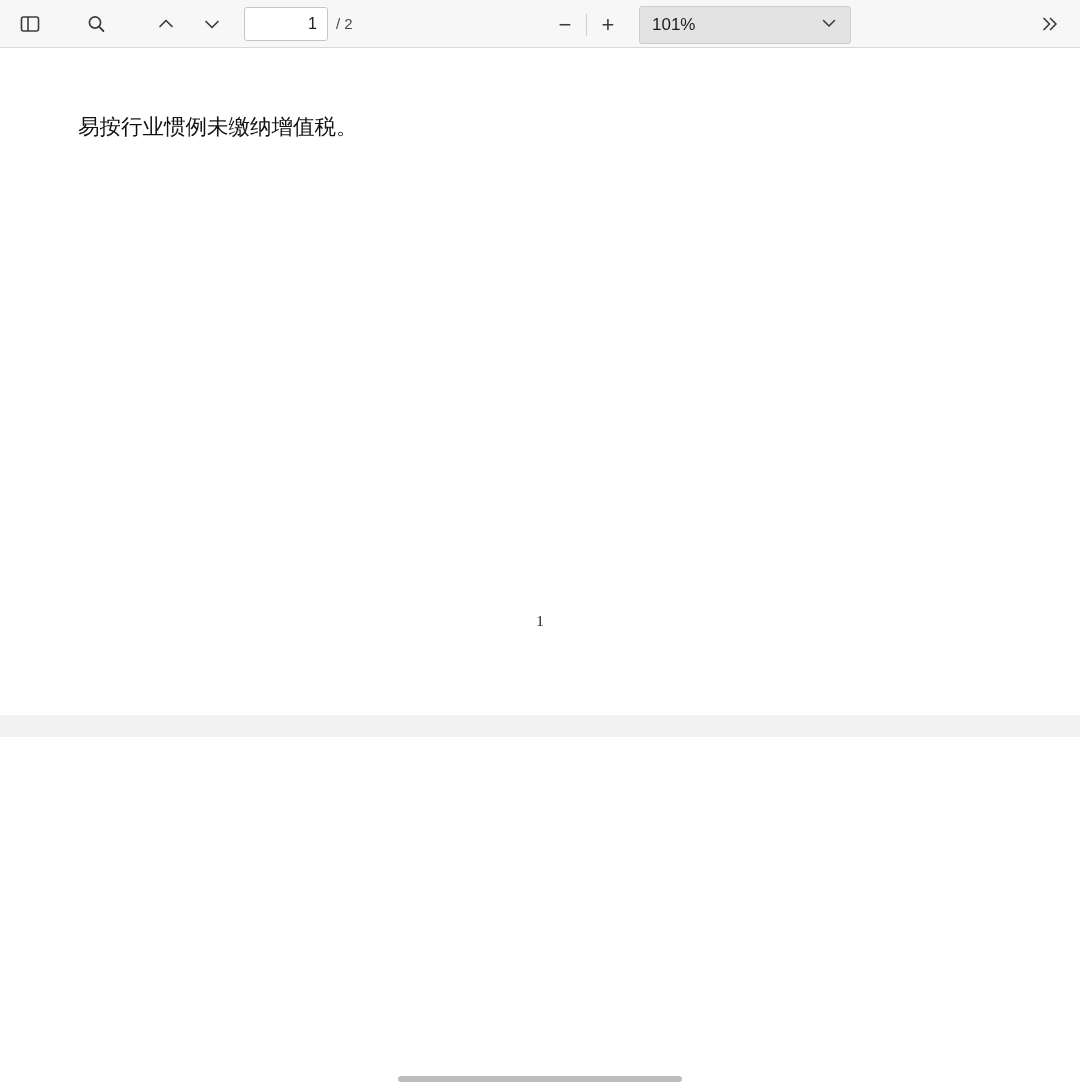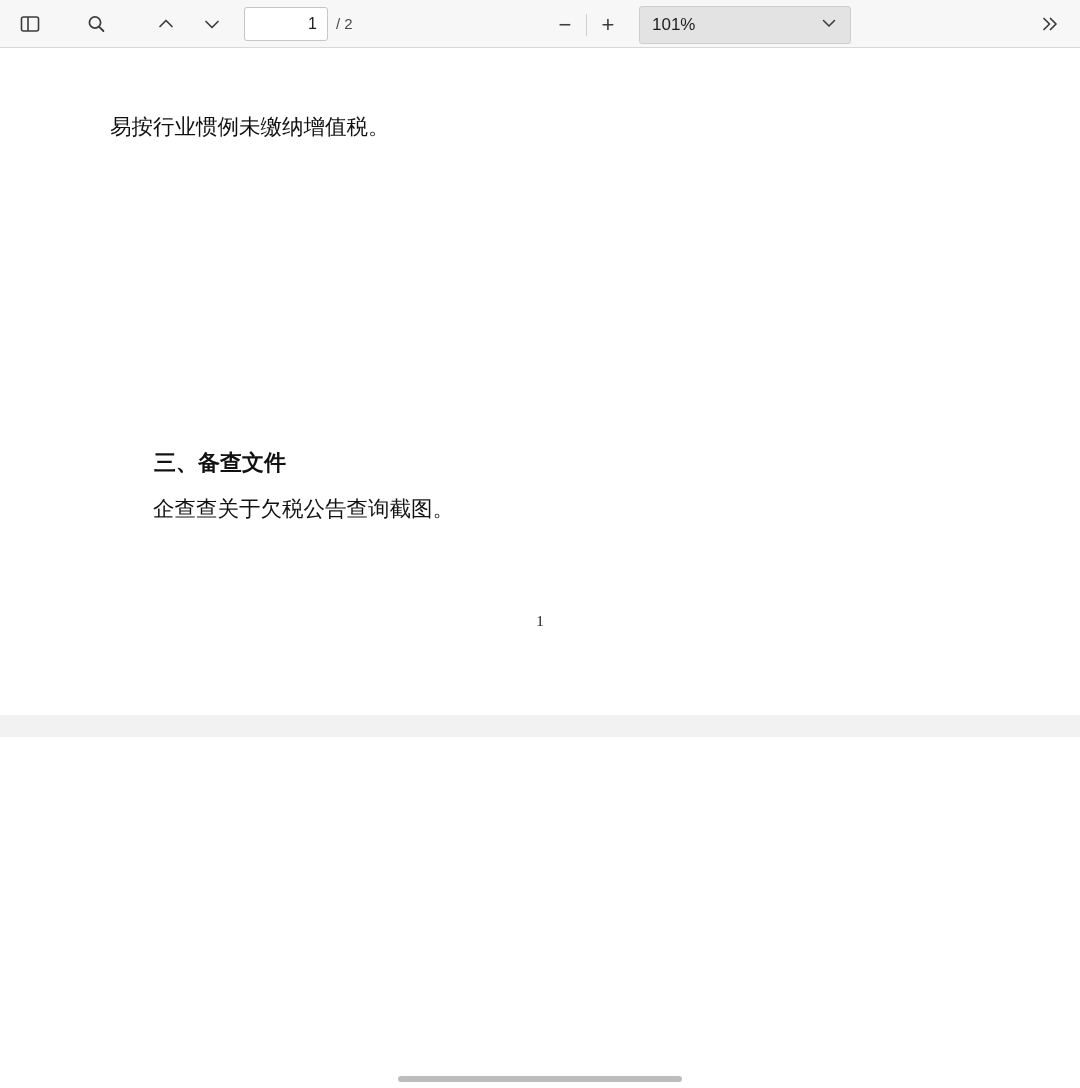--- a/index.html
+++ b/index.html
@@ -105,21 +105,21 @@
   #page-2 { height: 400px; }
 
   .doc-body {
     font-family: "Liberation Serif", serif;
     color: #111;
     font-size: 21.5px;
     line-height: 42px;
   }
   .para {
     margin: 0;
-    padding: 0 100px 0 110px;
+    padding: 0 100px 0 78px;
     text-align: justify;
     text-justify: inter-ideograph;
   }
   .indent { text-indent: 2em; }
 
   #l1 { position: absolute; top: 58px; left: 0; right: 0; }
   #p1 { position: absolute; top: 106px; left: 0; right: 0; }
   #p2 { position: absolute; top: 298px; left: 0; right: 0; }
 
   #heading3 {
@@ -207,23 +207,21 @@
   </div>
 </div>
 
 <div id="viewer">
 
   <div class="page" id="page-1">
     <p class="para doc-body" id="l1">易按行业惯例未缴纳增值税。</p>
 
 
 
-    <p class="para doc-body indent" id="heading3">三、备查文件</p>
-
-    <p class="para doc-body indent" id="p3">企查查关于欠税公告查询截图。</p>
+
 
     <div id="page-folio">1</div>
   </div>
 
   <div id="page-gap"></div>
 
   <div class="page" id="page-2">
     
     
 

